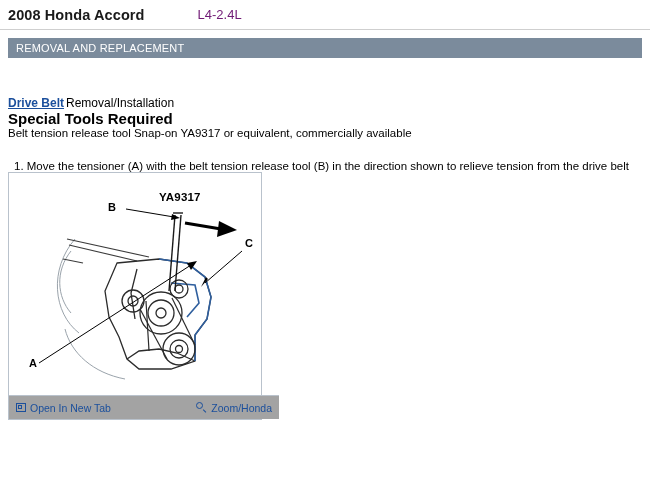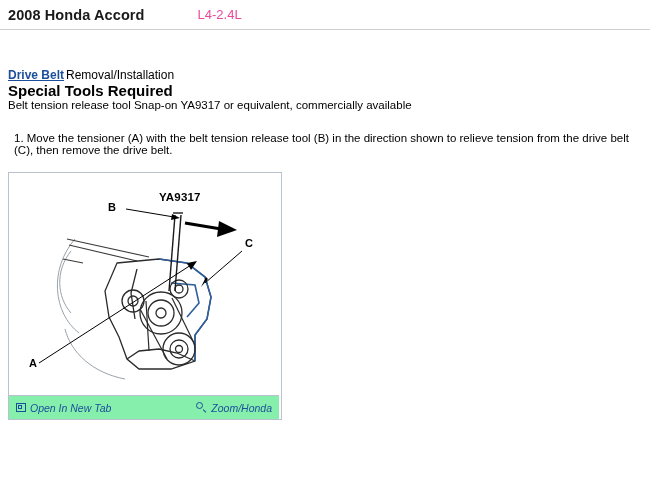--- a/index.html
+++ b/index.html
@@ -38,21 +38,21 @@
   }
   .title-main {
     font-size: 14.5px;
     font-weight: bold;
     color: #1a1a1a;
     letter-spacing: 0.1px;
   }
   .title-sub {
     font-size: 13px;
     font-weight: normal;
-    color: #ec4899;
+    color: #701a75;
     margin-left: 5px;
   }
   
   .section-band {
     position: absolute;
     left: 8px;
     top: 38px;
     width: 634px;
     height: 20px;
     background: #7b8b9c;
@@ -67,21 +67,21 @@
   }
   
   .content {
     position: absolute;
     left: 8px;
     top: 68px;
     width: 634px;
   }
   .proc-title {
     font-size: 12px;
-    margin-top: 0;
+    margin-top: 28px;
   }
   .proc-title .link {
     color: #1b4f9c;
     font-weight: bold;
     text-decoration: underline;
     cursor: pointer;
   }
   .proc-title .rest {
     color: #000000;
     font-weight: normal;
@@ -104,48 +104,47 @@
     left: 8px;
     top: 456px;
     font-size: 11.5px;
     padding-left: 6px;
   }
   
   .figure-box {
     position: absolute;
     left: 8px;
     top: 172px;
-    width: 274px;
+    width: 254px;
     height: 248px;
     border: 1px solid #b9c2cc;
     background: #ffffff;
     box-sizing: border-box;
   }
   .figure-canvas {
     position: absolute;
     left: 0;
     top: 0;
     width: 270px;
     height: 222px;
     overflow: hidden;
   }
   .figure-footer {
     position: absolute;
     left: 0;
     bottom: 0;
     width: 270px;
     height: 24px;
-    background: #86efac;
+    background: #a3a3a3;
     border-top: 1px solid #b9c2cc;
     box-sizing: border-box;
     display: flex;
     align-items: center;
     justify-content: space-between;
     padding: 11px 7px;
-    font-style: italic;
   }
   .footer-btn {
     display: flex;
     align-items: center;
     gap: 4px;
     color: #1b4f9c;
     font-size: 10.5px;
     cursor: pointer;
   }
   .footer-btn .lbl {
@@ -214,20 +213,23 @@
 </head>
 <body>
 
 <div class="page">
 
   <div class="title-bar">
     <span class="title-main">2008 Honda Accord</span>
     <span class="title-sub">L4-2.4L</span>
   </div>
 
+  <div class="section-band">
+    <span class="section-band-text">REMOVAL AND REPLACEMENT</span>
+  </div>
 
   <div class="content">
     <div class="proc-title">
       <span class="link">Drive Belt</span><span class="rest">Removal/Installation</span>
     </div>
     <div class="tools-head">Special Tools Required</div>
     <div class="tools-line">Belt tension release tool Snap-on YA9317 or equivalent, commercially available</div>
     <div class="step">1. Move the tensioner (A) with the belt tension release tool (B) in the direction shown to relieve tension from the drive belt (C), then remove the drive belt.</div>
   </div>
 

